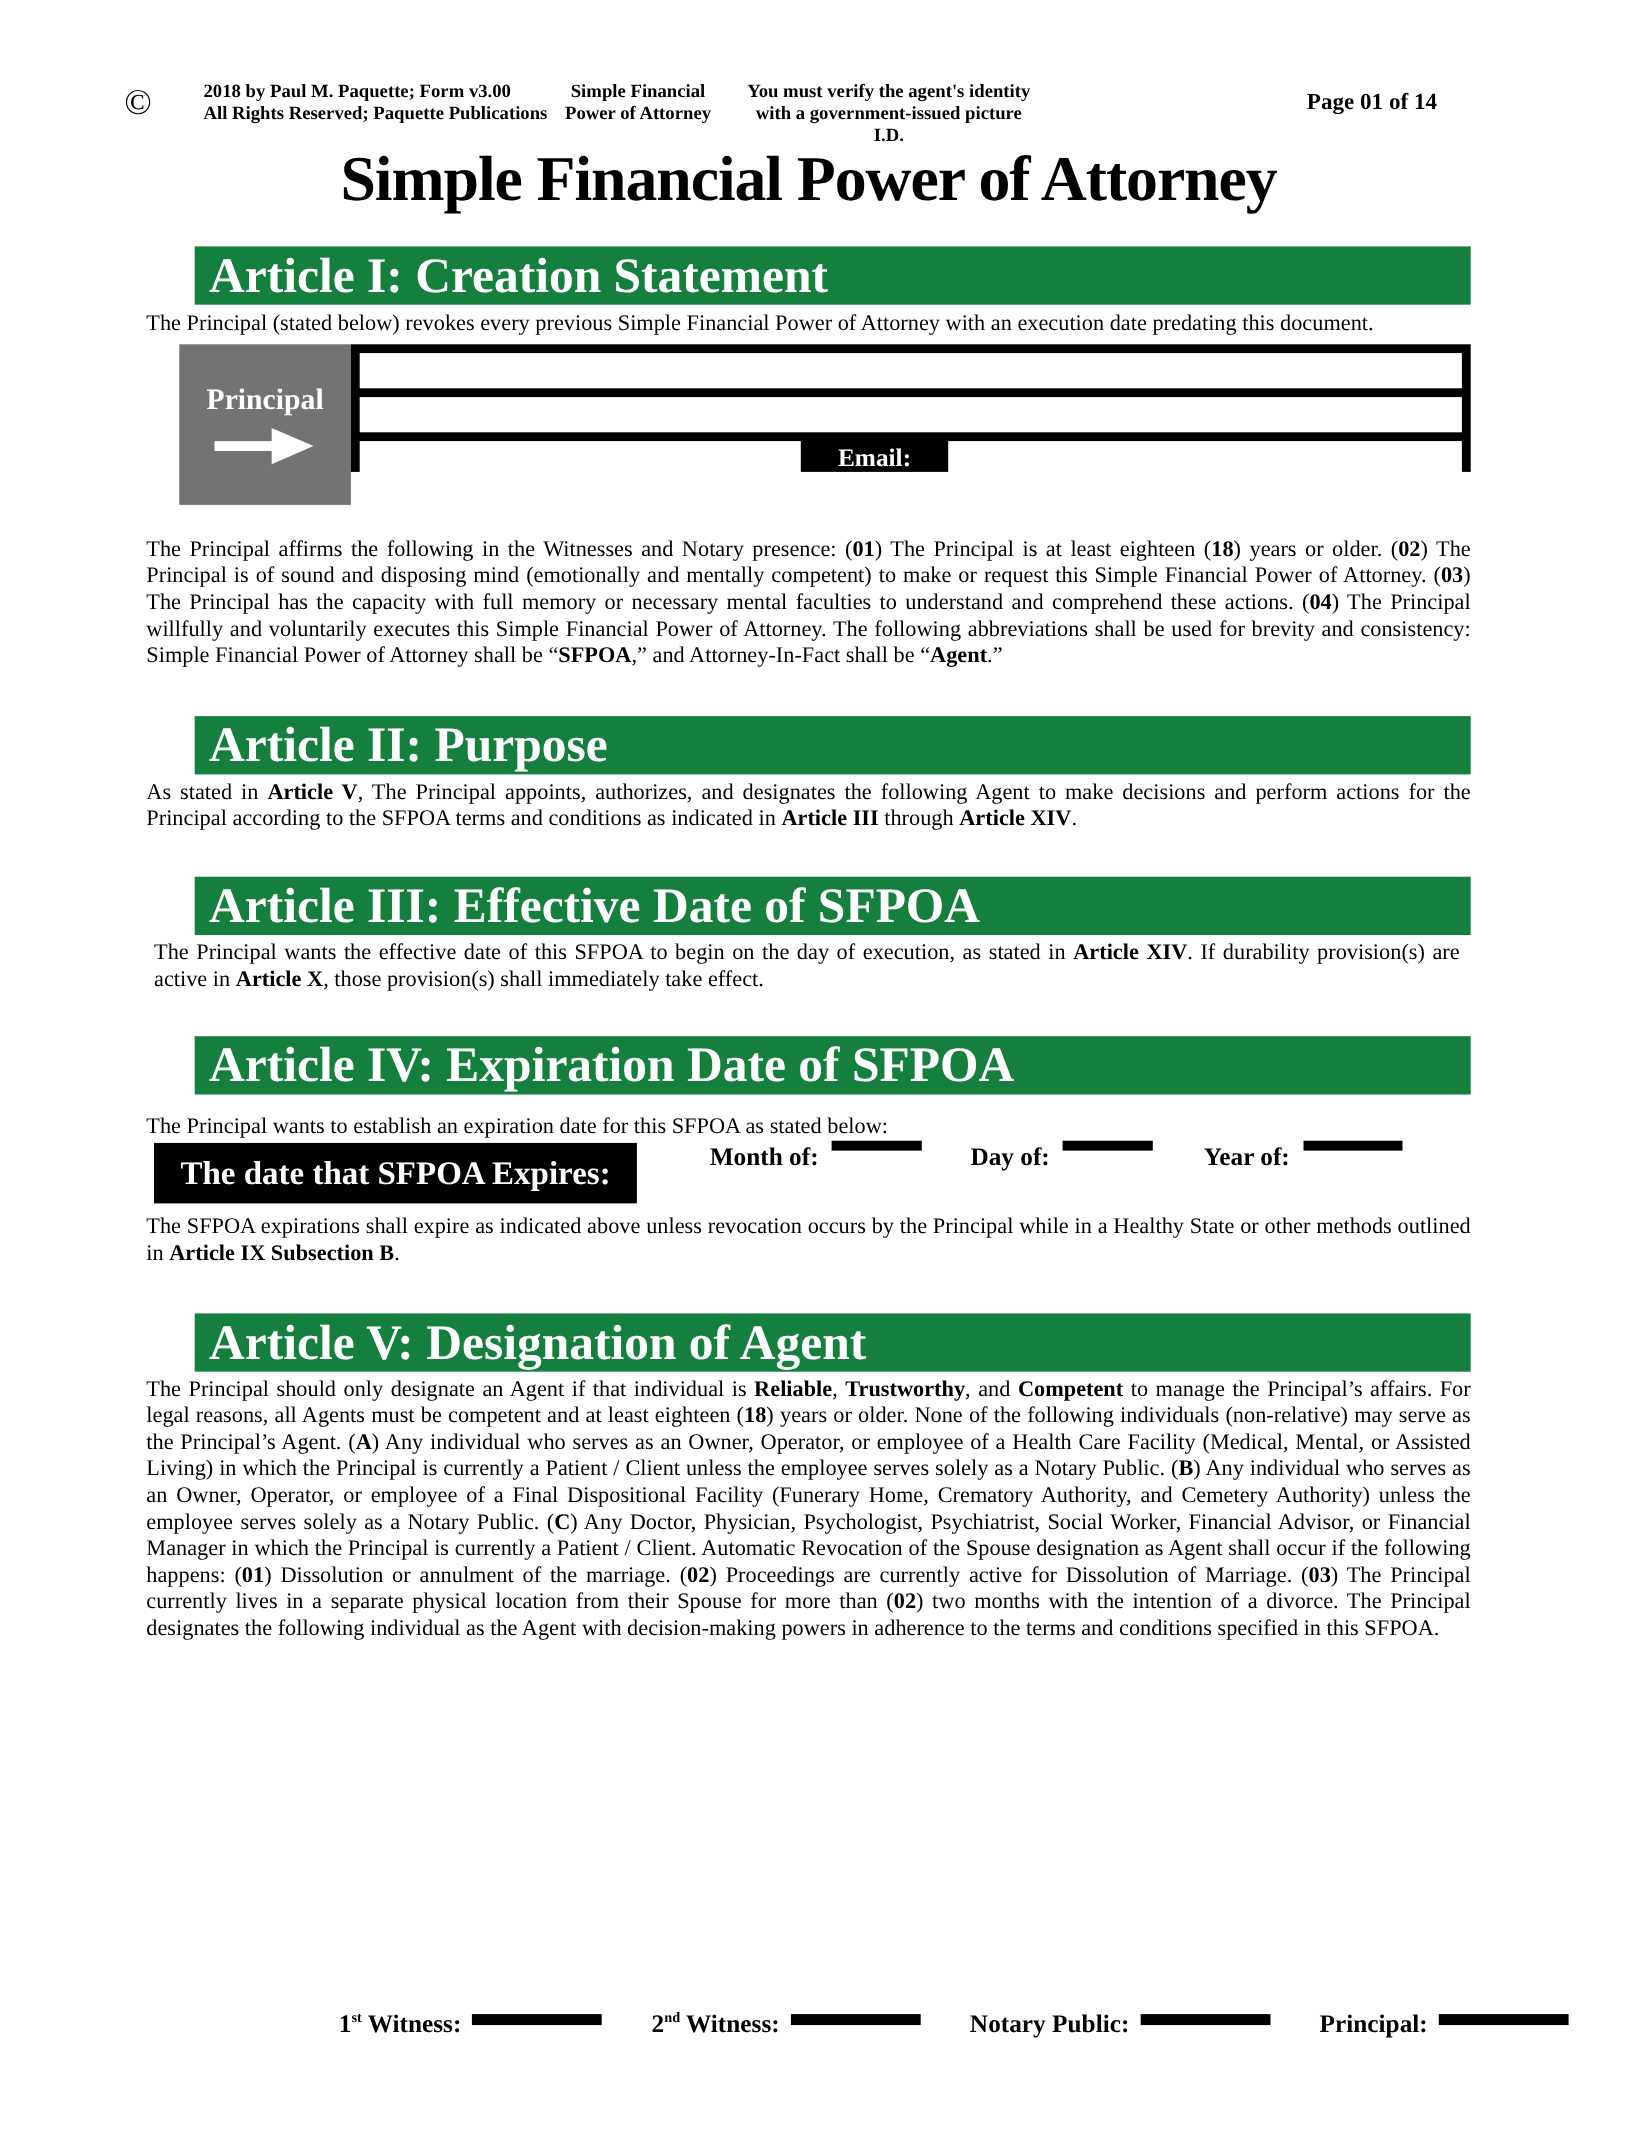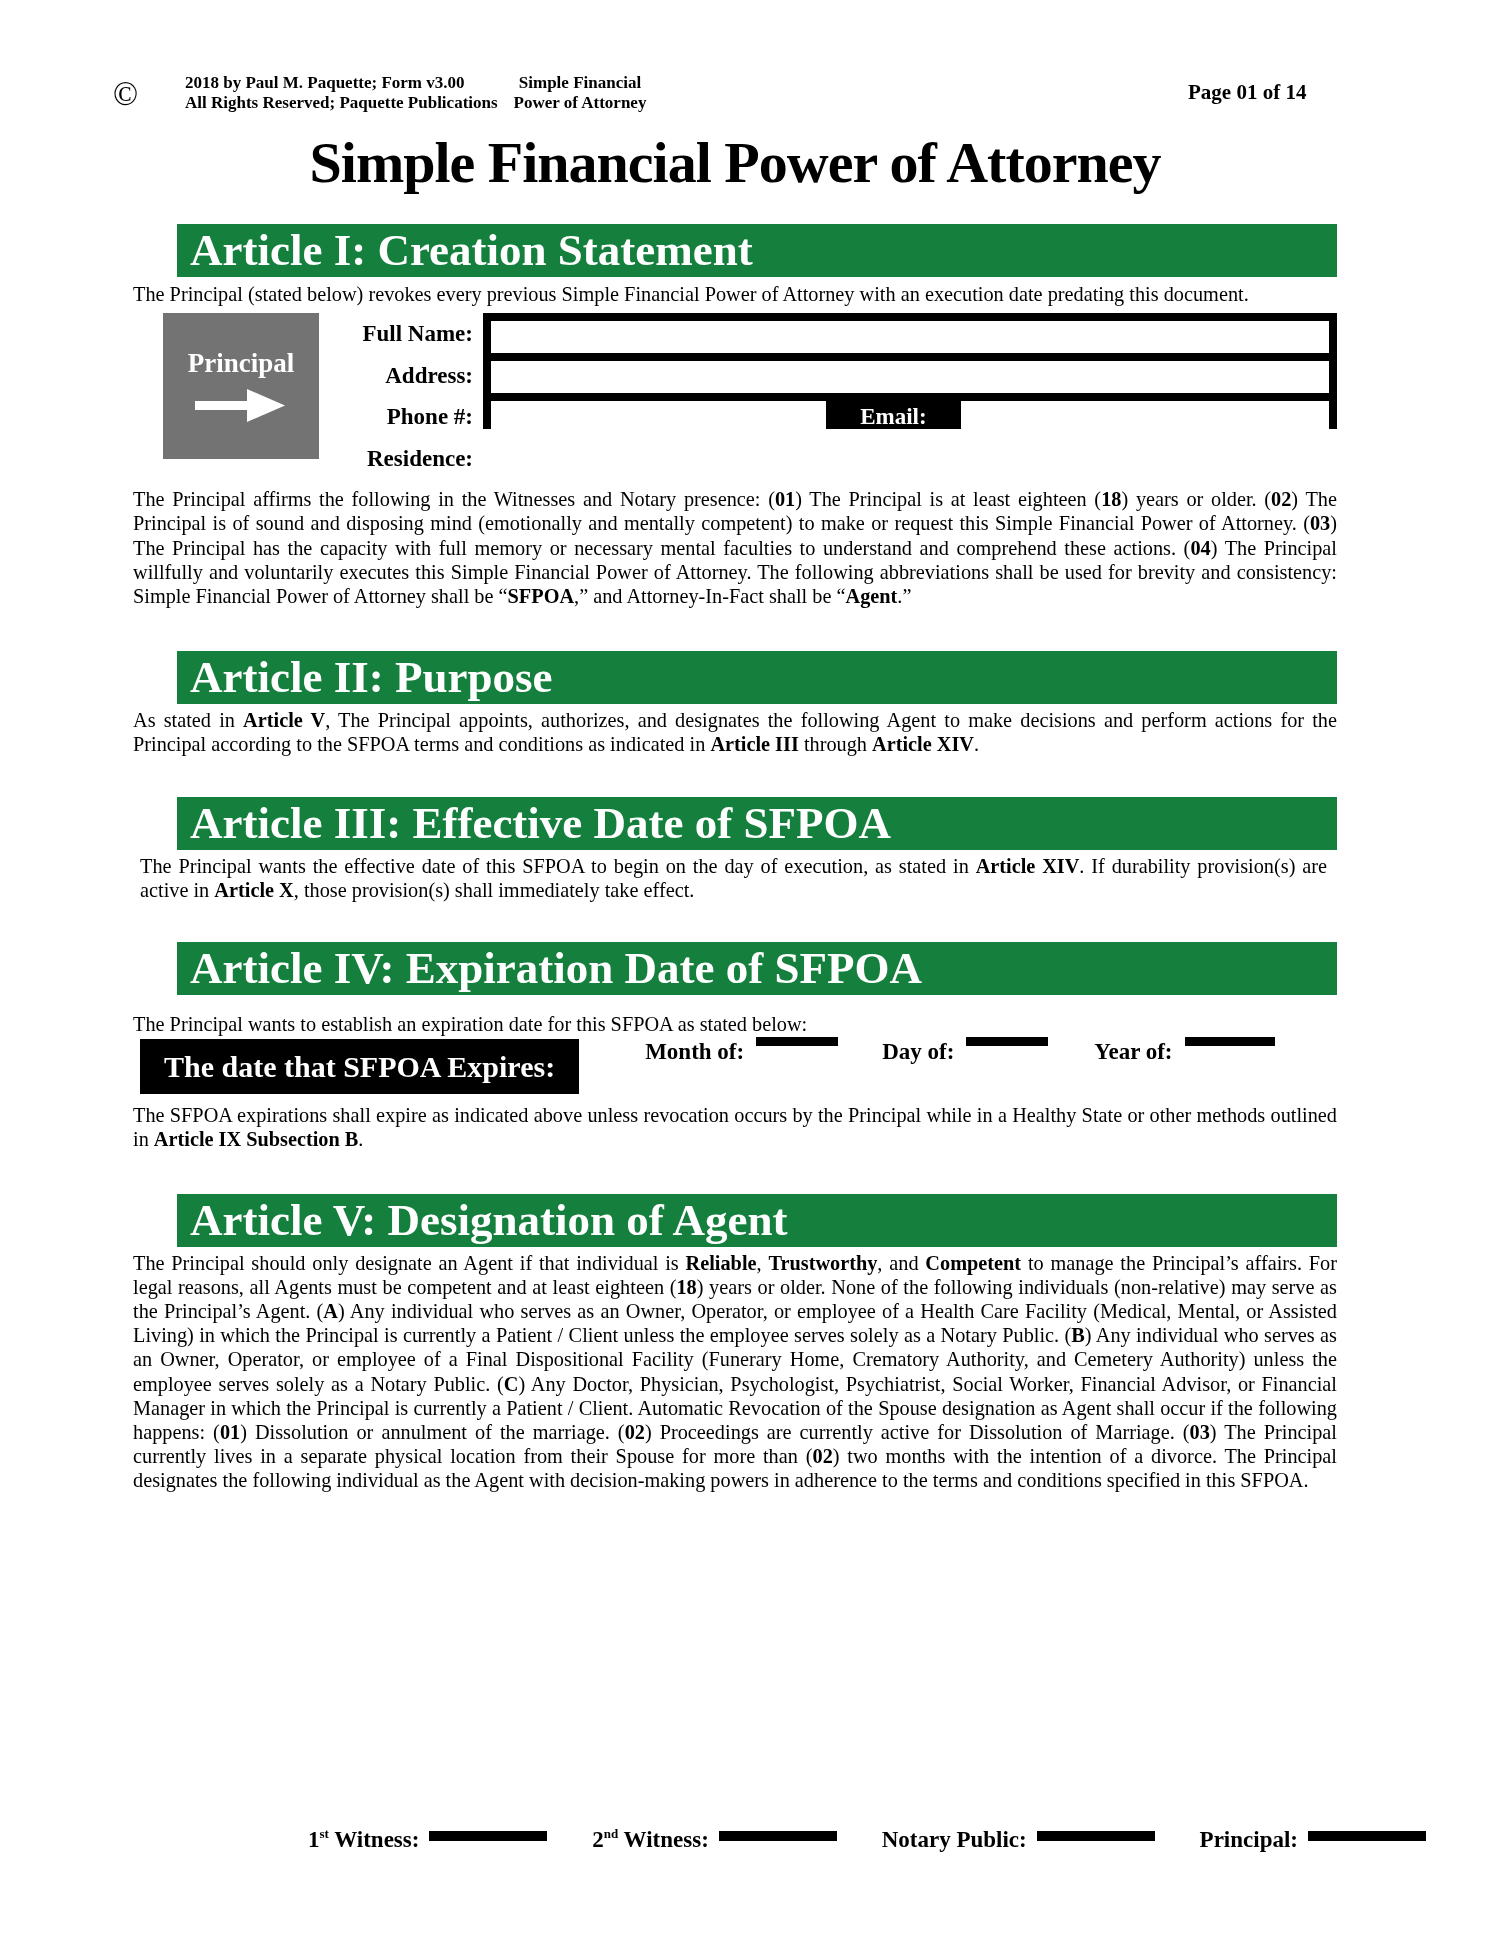--- a/index.html
+++ b/index.html
@@ -82,41 +82,39 @@
     <div class="header">
       <span class="copyright">©</span>
       <div class="hc1">
         <div>2018 by Paul M. Paquette; Form v3.00</div>
         <div>All Rights Reserved; Paquette Publications</div>
       </div>
       <div class="hc2">
         <div>Simple Financial</div>
         <div>Power of Attorney</div>
       </div>
+      <div class="hc3">
+        <div>You must verify the agent's identity</div>
+        <div>with a government-issued picture I.D.</div>
+      </div>
       <div class="hpage">Page 01 of 14</div>
     </div>
 
     <h1 class="title">Simple Financial Power of Attorney</h1>
 
     <div class="bar mt-a1">Article I: Creation Statement</div>
     <p class="body p1">The Principal (stated below) revokes every previous Simple Financial Power of Attorney with an execution date predating this document.</p>
 
     <div class="form">
       <div class="pbox">
         <div class="pbox-label">Principal</div>
         <svg class="arrow" viewBox="0 0 96 36">
           <rect x="2" y="14" width="58" height="9" fill="#fff"></rect>
           <polygon points="54,2 92,18.5 54,35" fill="#fff"></polygon>
         </svg>
-      </div>
-      <div class="lblcol">
-        <div class="flabel">Full Name:</div>
-        <div class="flabel">Address:</div>
-        <div class="flabel">Phone #:</div>
-        <div class="flabel">Residence:</div>
       </div>
       <div class="bigbox">
         <div class="brow">
           <div class="cell wide"></div>
         </div>
         <div class="brow">
           <div class="cell wide"></div>
         </div>
         <div class="brow">
           <div class="cell w40"></div>

